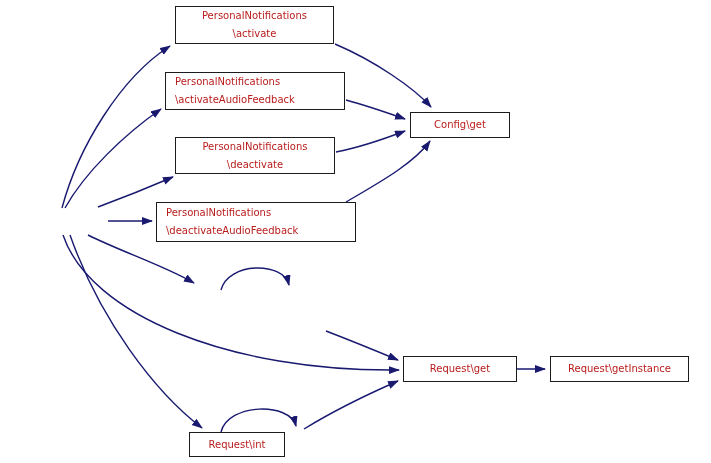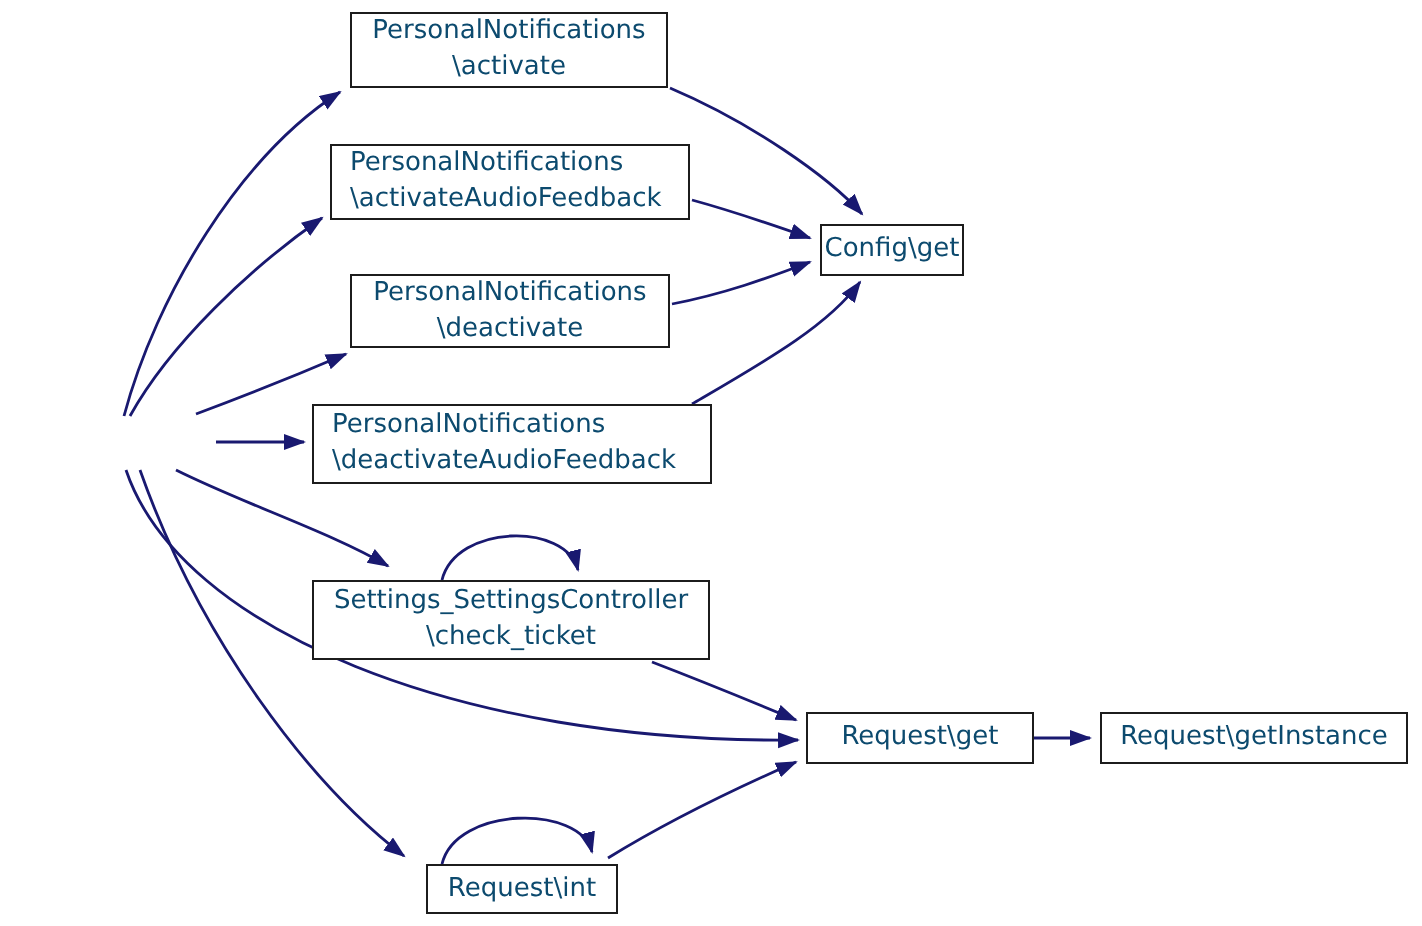--- a/index.html
+++ b/index.html
@@ -20,22 +20,22 @@
     left: 0;
     top: 0;
     z-index: 1;
   }
   .node {
     position: absolute;
     z-index: 2;
     box-sizing: border-box;
     background: #ffffff;
     border: 1px solid #1c1c1c;
-    color: #0c4a6e;
-    font-size: 13px;
+    color: #b91c1c;
+    font-size: 10px;
     line-height: 18px;
     display: flex;
     align-items: center;
     justify-content: center;
     text-align: center;
     white-space: pre-line;
     cursor: pointer;
   }
   .node.align-left {
     justify-content: flex-start;
@@ -46,25 +46,25 @@
     background: #bfbfbf;
     border: 2px solid #000000;
     cursor: default;
   }
   
   #n-store        { left: 4px;   top: 208px; width: 104px; height: 26px; }
   #n-activate     { left: 175px; top: 6px;   width: 159px; height: 38px; }
   #n-activateaf   { left: 165px; top: 72px;  width: 180px; height: 38px; }
   #n-deactivate   { left: 175px; top: 137px; width: 160px; height: 37px; }
   #n-deactivateaf { left: 156px; top: 202px; width: 200px; height: 40px; }
-  #n-config       { left: 410px; top: 112px; width: 72px;  height: 26px; }
+  #n-config       { left: 410px; top: 112px; width: 100px;  height: 26px; }
   #n-check        { left: 156px; top: 290px; width: 199px; height: 40px; }
   #n-reqget       { left: 403px; top: 356px; width: 114px; height: 26px; }
-  #n-reqinst      { left: 550px; top: 356px; width: 154px; height: 26px; }
-  #n-reqint       { left: 213px; top: 432px; width: 96px;  height: 25px; }
+  #n-reqinst      { left: 550px; top: 356px; width: 139px; height: 26px; }
+  #n-reqint       { left: 189px; top: 432px; width: 96px;  height: 25px; }
 </style>
 </head>
 <body>
 
 <div class="canvas">
 
   <svg class="edges" width="711" height="463" viewBox="0 0 711 463" fill="none" stroke="#191970" stroke-width="1.4">
     <defs>
       <marker id="arrow" markerWidth="12" markerHeight="9" refX="10" refY="4" orient="auto" markerUnits="userSpaceOnUse">
         <path d="M0,0 L11,4 L0,8 Z" fill="#191970" stroke="none"></path>
@@ -96,22 +96,20 @@
 \activateAudioFeedback</div>
 
   <div id="n-deactivate" class="node">PersonalNotifications
 \deactivate</div>
 
   <div id="n-deactivateaf" class="node align-left">PersonalNotifications
 \deactivateAudioFeedback</div>
 
   <div id="n-config" class="node">Config\get</div>
 
-  <div id="n-check" class="node">Settings_SettingsController
-\check_ticket</div>
 
   <div id="n-reqget" class="node">Request\get</div>
 
   <div id="n-reqinst" class="node">Request\getInstance</div>
 
   <div id="n-reqint" class="node">Request\int</div>
 
 </div>
 
 </body></html>

